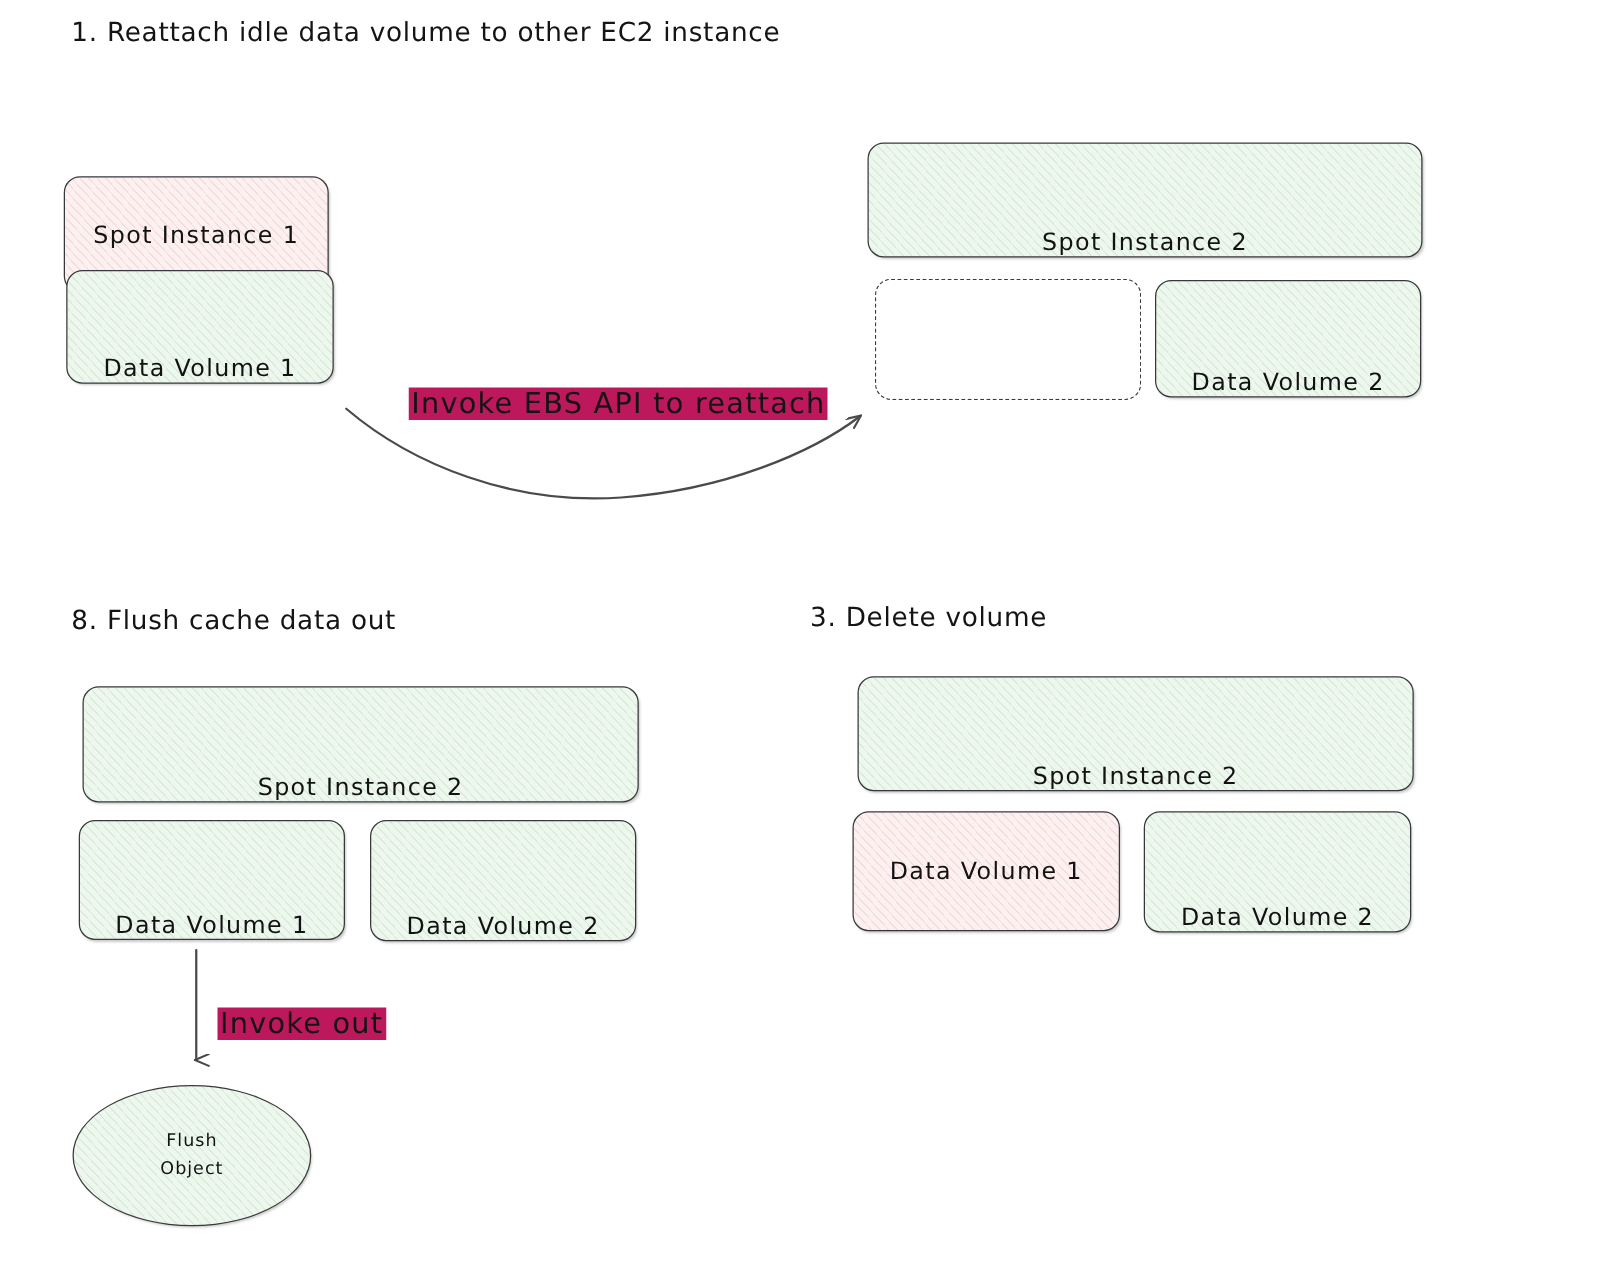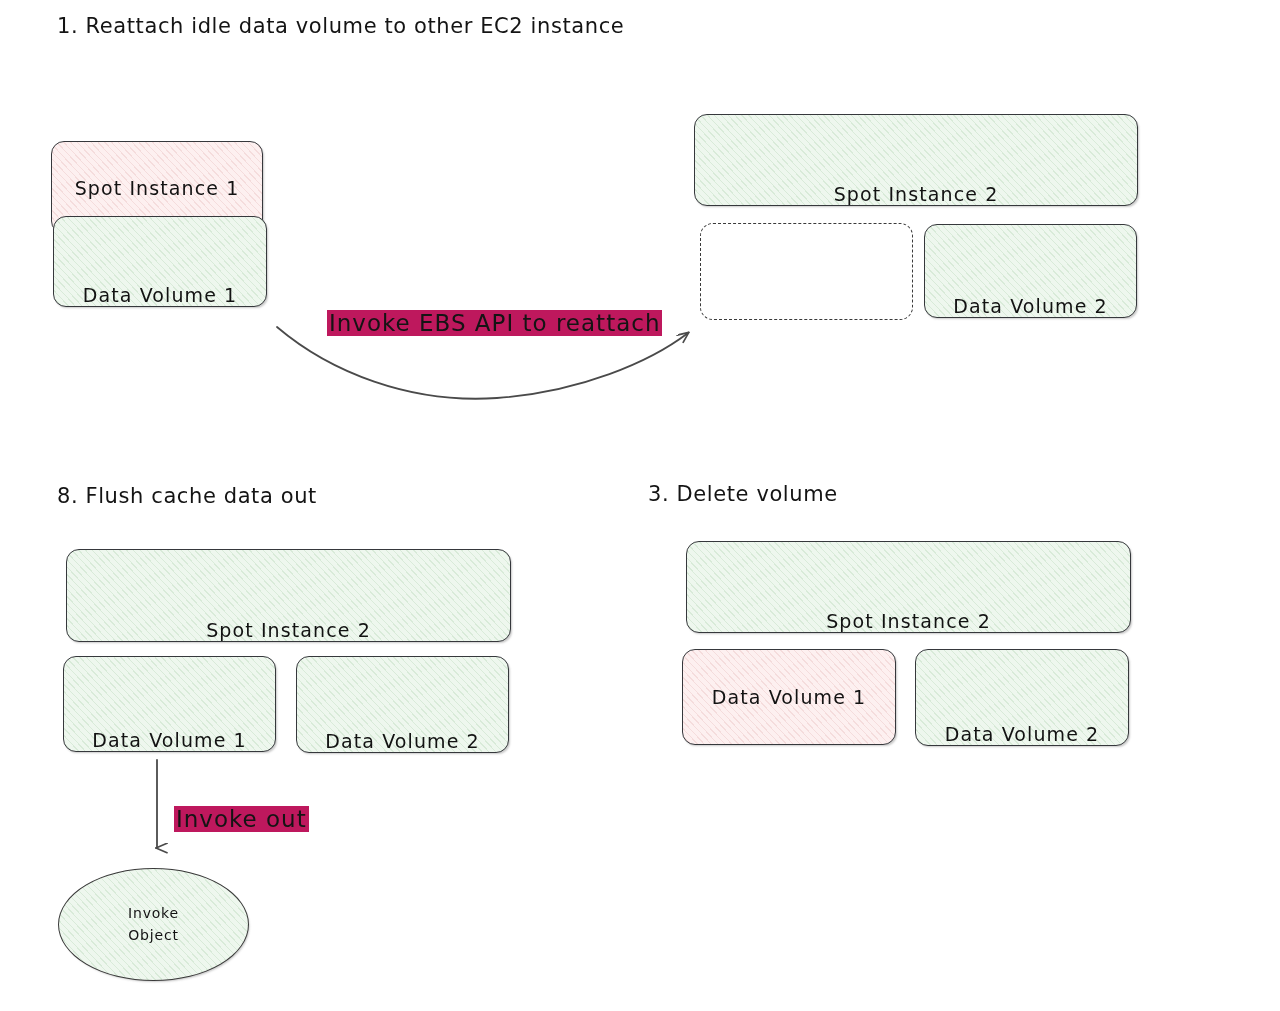--- a/index.html
+++ b/index.html
@@ -166,21 +166,21 @@
     <span>Data Volume 1</span>
   </div>
 
   <div class="node fill-green" style="left:296px; top:656px; width:213px; height:97px;">
     <span>Data Volume 2</span>
   </div>
 
   <div class="edge-label" style="left:174px; top:806px;">Invoke out</div>
 
   <div class="ellipse fill-green" style="left:58px; top:868px; width:191px; height:113px;">
-    <span><span>Invoke</span><br><span>Object</span></span>
+    <span><span>Flush</span><br><span>Object</span></span>
   </div>
 
   <div class="heading" style="left:648px; top:482px;">3. Delete volume</div>
 
   <div class="node fill-green" style="left:686px; top:541px; width:445px; height:92px;">
     <span>Spot Instance 2</span>
   </div>
 
   <div class="node fill-pink" style="left:682px; top:649px; width:214px; height:96px;">
     <span>Data Volume 1</span>

